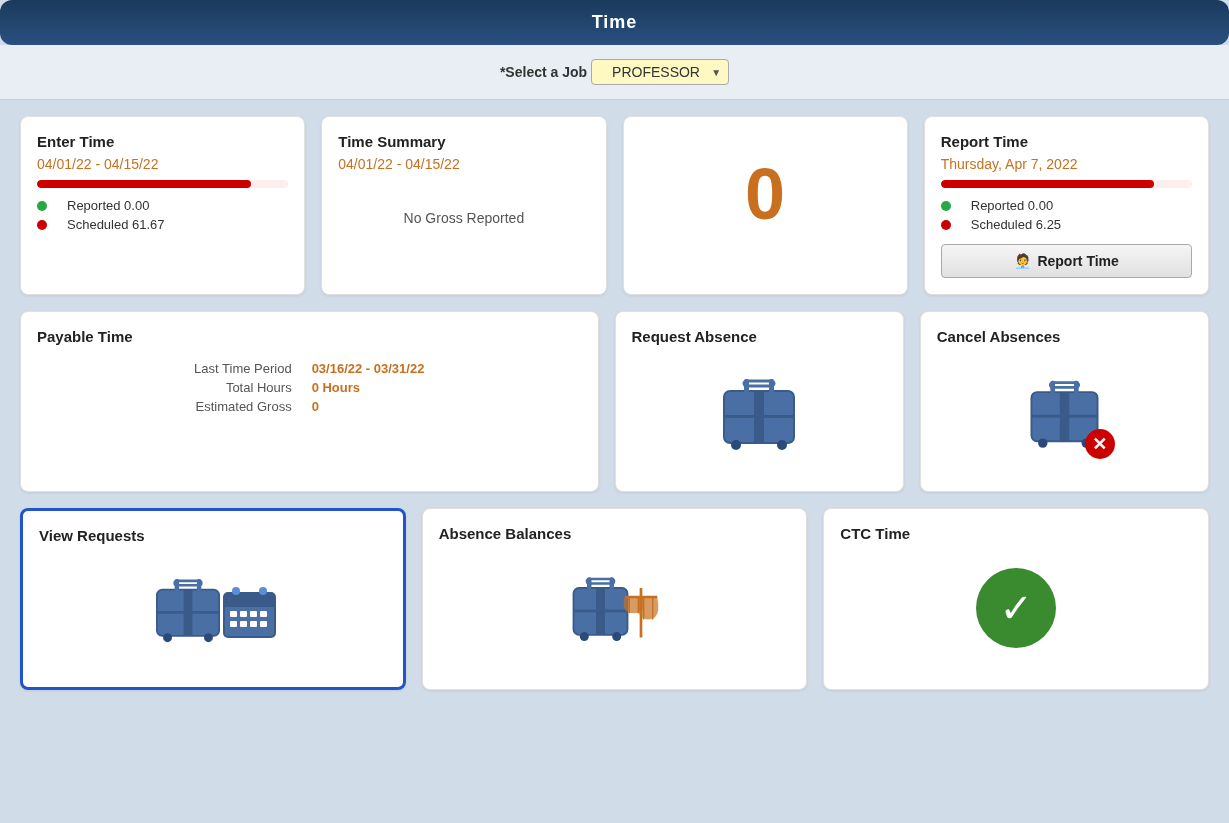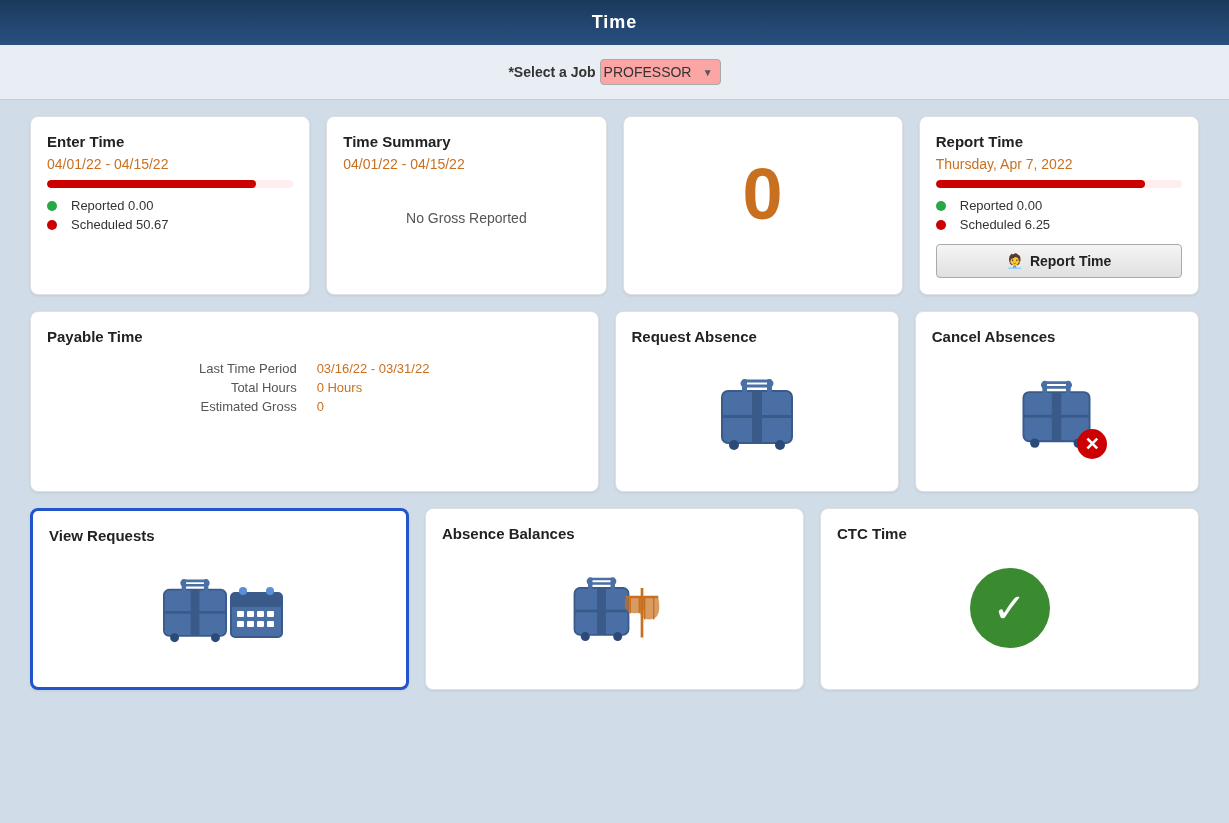--- a/index.html
+++ b/index.html
@@ -9,41 +9,42 @@
       min-height: 823px;
     }
     .top-bar {
       background: linear-gradient(to bottom, #1a3a5c, #2a5080);
       color: white;
       text-align: center;
       padding: 12px;
       font-size: 18px;
       font-weight: bold;
       letter-spacing: 1px;
+      border-radius: 12px;
     }
     .job-select-bar {
       background: #e8eef4;
       padding: 14px 20px;
       display: flex;
       align-items: center;
       justify-content: center;
       gap: 4px;
       border-bottom: 1px solid #ccc;
     }
     .job-select-bar label {
       font-size: 14px;
       color: #333;
       font-weight: bold;
     }
     .job-select-bar select {
       border: 1px solid #aaa;
       border-radius: 4px;
-      padding: 4px 24px 4px 3px;
+      padding: 4px 24px 4px 20px;
       font-size: 14px;
-      background: #fca5a5;
+      background: #fef9c3;
       color: #333;
       appearance: none;
       -webkit-appearance: none;
       padding-right: 28px;
       cursor: pointer;
     }
     .select-wrapper {
       position: relative;
       display: inline-block;
     }
@@ -51,21 +52,21 @@
       content: '▼';
       position: absolute;
       right: 8px;
       top: 50%;
       transform: translateY(-50%);
       font-size: 10px;
       pointer-events: none;
       color: #555;
     }
     .main-content {
-      padding: 16px 30px;
+      padding: 16px 20px;
     }
     .grid-row {
       display: grid;
       gap: 16px;
       margin-bottom: 16px;
     }
     .grid-row-top {
       grid-template-columns: 1fr 1fr 1fr 1fr;
     }
     .grid-row-middle {
@@ -106,21 +107,21 @@
     }
     .progress-bar-fill.full {
       width: 85%;
     }
     .progress-bar-fill.partial {
       width: 85%;
     }
     .stat-row {
       display: flex;
       align-items: center;
-      gap: 14px;
+      gap: 20px;
       font-size: 13px;
       color: #333;
       margin-bottom: 4px;
     }
     .dot {
       width: 10px;
       height: 10px;
       border-radius: 50%;
       flex-shrink: 0;
     }
@@ -156,21 +157,21 @@
       padding: 10px 0;
     }
     .payable-label {
       font-size: 13px;
       color: #555;
       text-align: right;
     }
     .payable-value {
       font-size: 13px;
       color: #c87020;
-      font-weight: normal;
+      font-weight: bold;
     }
     .card-icon-area {
       display: flex;
       align-items: center;
       justify-content: center;
       padding: 20px 0;
     }
     
     .view-requests-card {
       border: 3px solid #2255cc;
@@ -233,21 +234,21 @@
       <div class="card-date">04/01/22 - 04/15/22</div>
       <div class="progress-bar-container">
         <div class="progress-bar-fill full"></div>
       </div>
       <div class="stat-row">
         <div class="dot dot-green"></div>
         <span>Reported 0.00</span>
       </div>
       <div class="stat-row">
         <div class="dot dot-red"></div>
-        <span>Scheduled 50.67</span>
+        <span>Scheduled 61.67</span>
       </div>
     </div>
 
     <div class="card">
       <div class="card-title">Time Summary</div>
       <div class="card-date">04/01/22 - 04/15/22</div>
       <div class="no-time-reported">No Gross Reported</div>
     </div>
 
     <div class="card">

